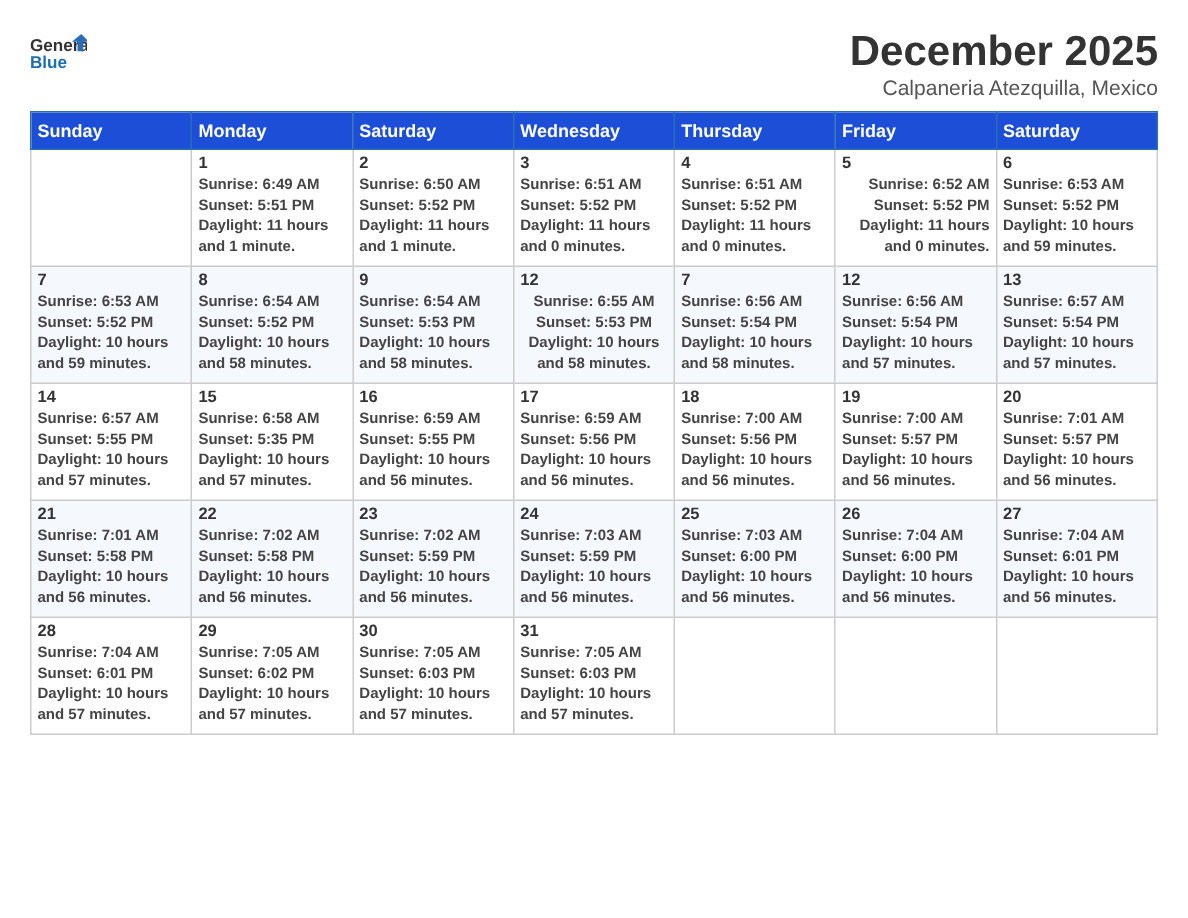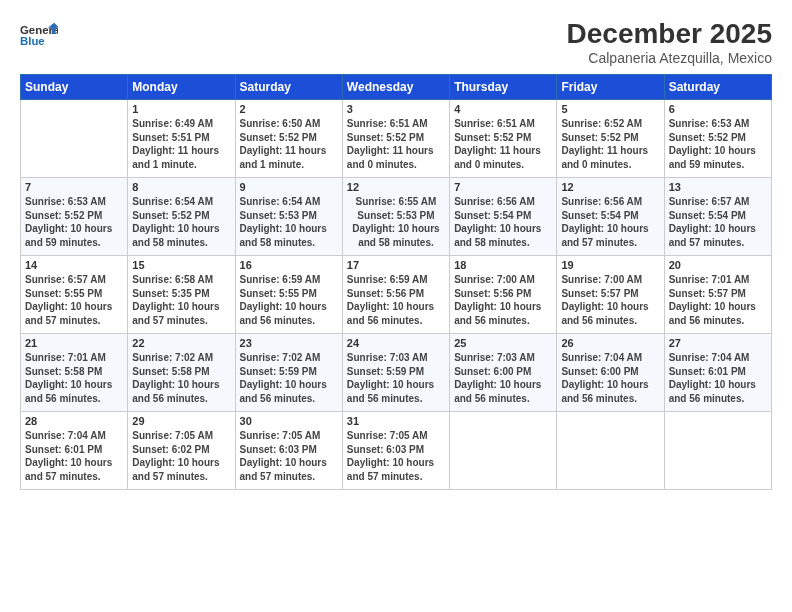--- a/index.html
+++ b/index.html
@@ -136,21 +136,21 @@
           </td>
           <td>
             <span class="day-number">4</span>
             <div class="cell-text" style="white-space: pre-line;">Sunrise: 6:51 AM
 Sunset: 5:52 PM
 Daylight: 11 hours
 and 0 minutes.</div>
           </td>
           <td>
             <span class="day-number">5</span>
-            <div class="cell-text" style="white-space: pre-line;">Sunrise: 6:52 AM
+            <div class="cell-text" style="white-space: pre-line; text-align: right;">Sunrise: 6:52 AM
 Sunset: 5:52 PM
 Daylight: 11 hours
 and 0 minutes.</div>
           </td>
           <td>
             <span class="day-number">6</span>
             <div class="cell-text" style="white-space: pre-line;">Sunrise: 6:53 AM
 Sunset: 5:52 PM
 Daylight: 10 hours
 and 59 minutes.</div>

